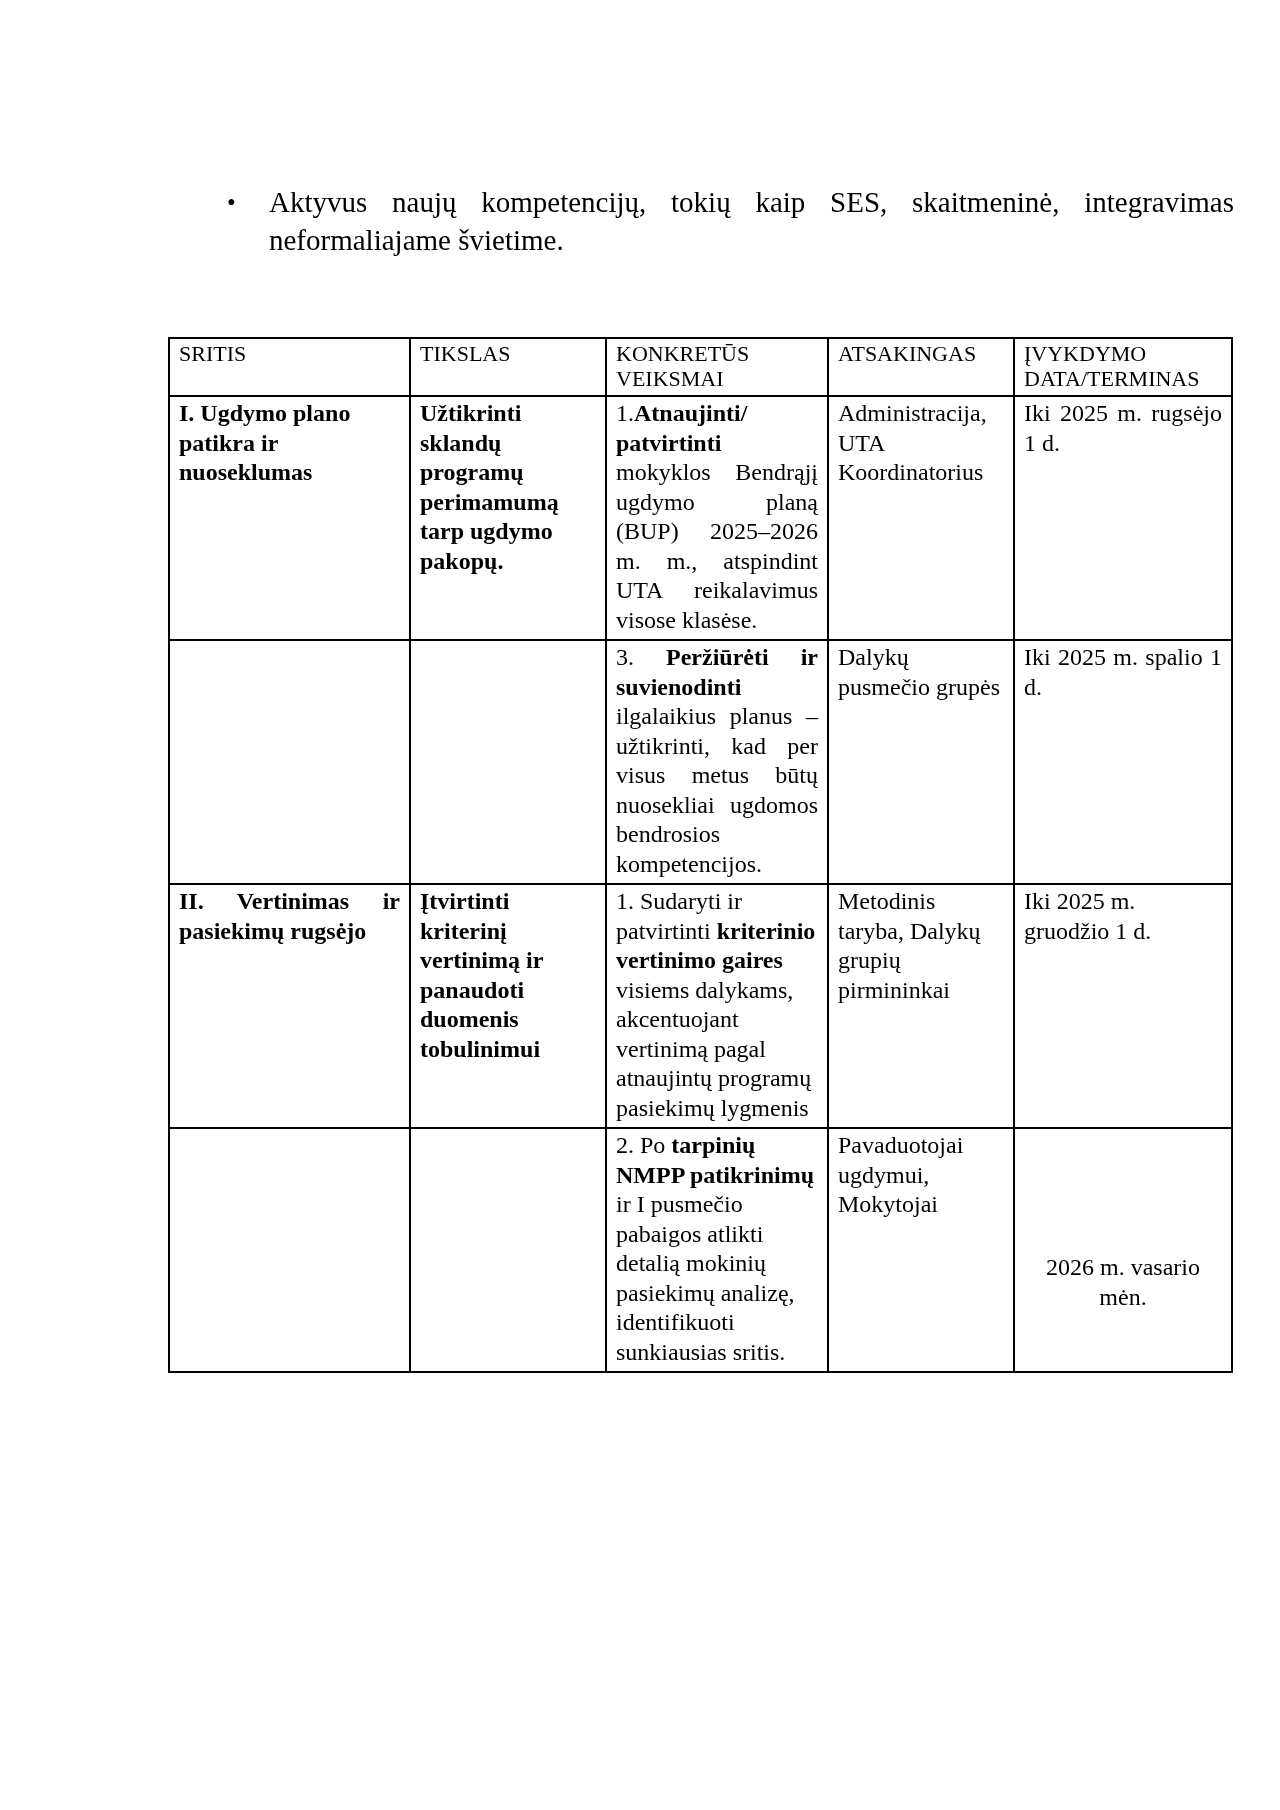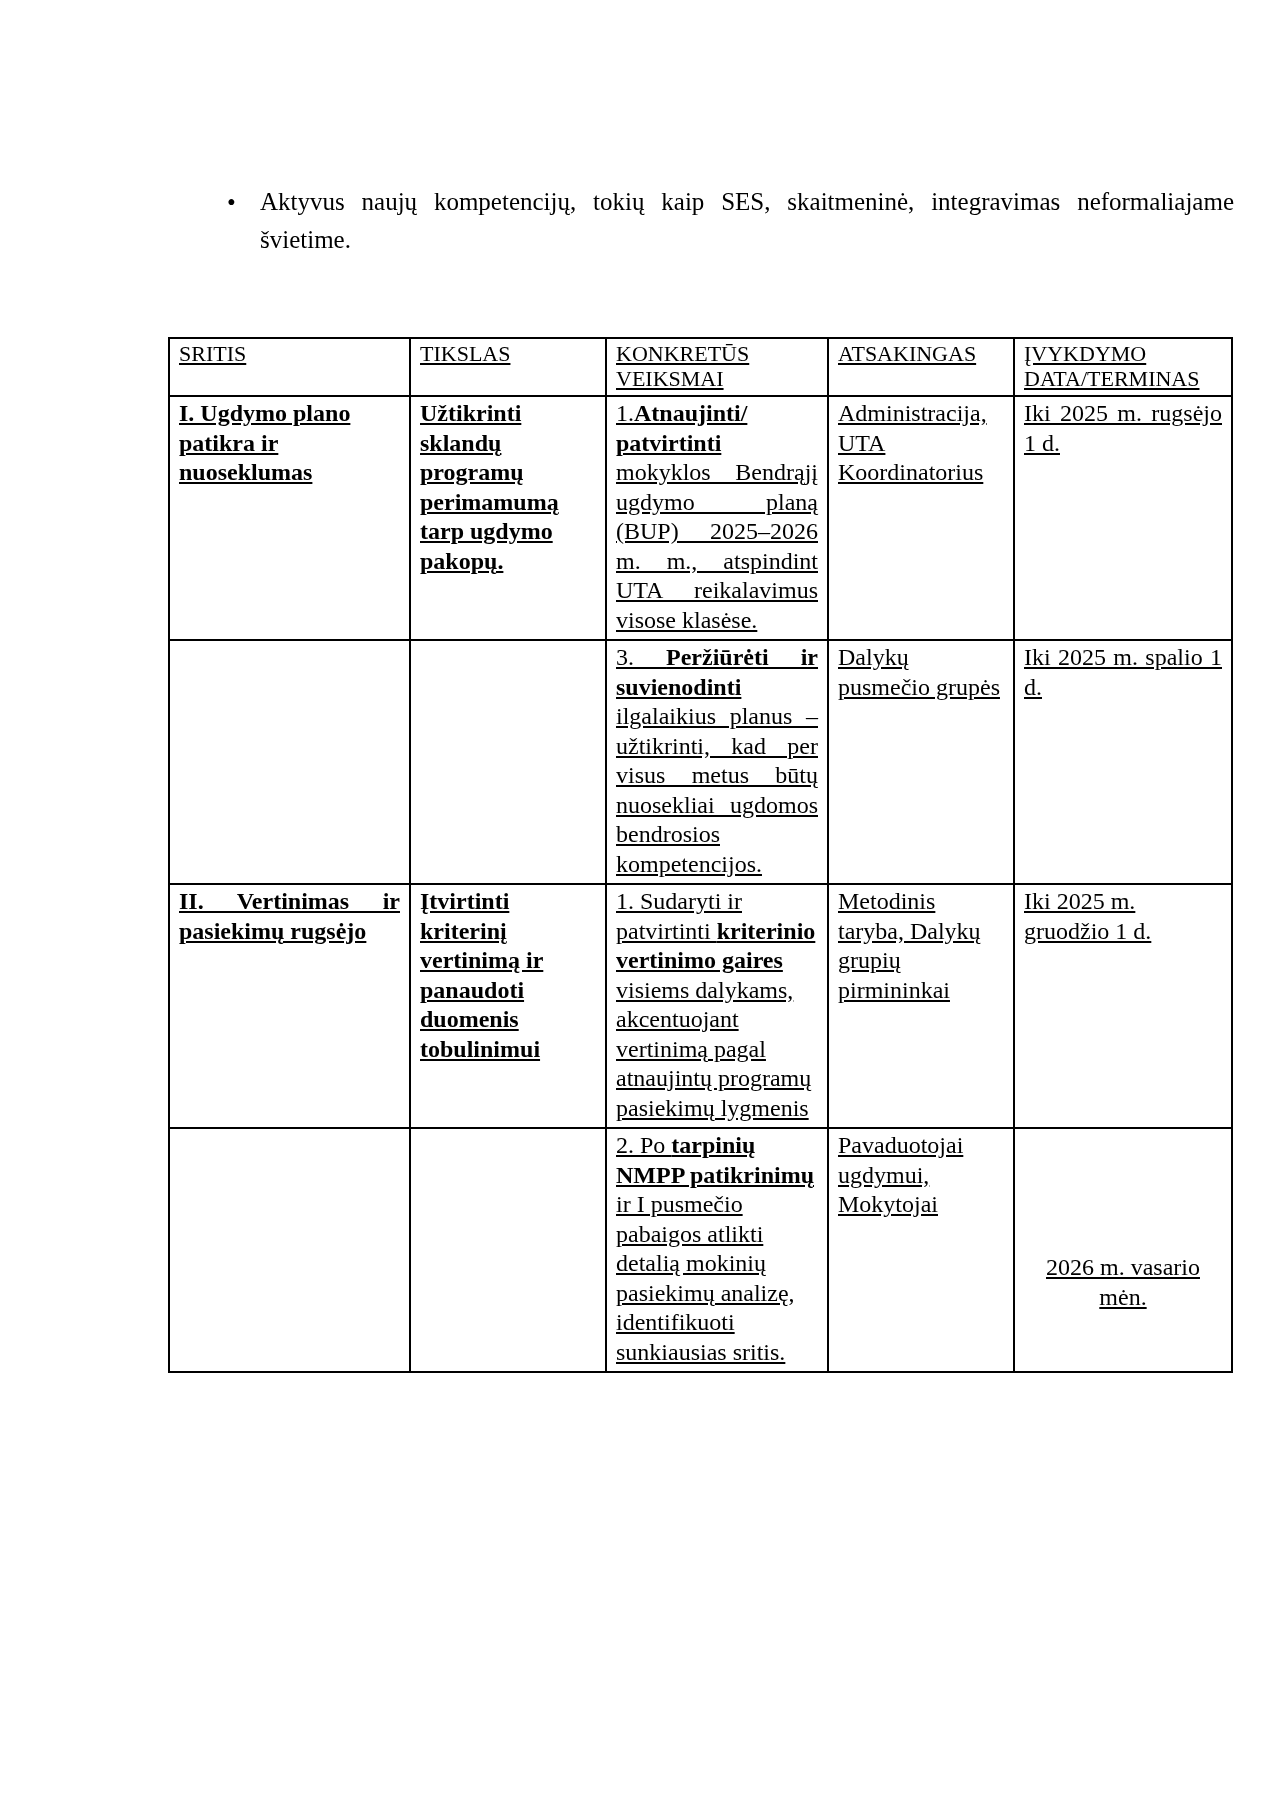--- a/index.html
+++ b/index.html
@@ -25,34 +25,33 @@
   }
   .bullet-dot {
     position: absolute;
     left: 0;
     top: 1px;
     font-size: 25px;
     line-height: 38px;
   }
   .bullet-text {
     display: block;
-    margin-left: 33px;
-    font-size: 25px;
+    margin-left: 42px;
+    font-size: 29px;
     line-height: 38px;
     text-align: justify;
   }
   
   table.plan-table {
     position: absolute;
     left: 168px;
     top: 337px;
     width: 1063px;
     border-collapse: collapse;
     table-layout: fixed;
-    text-decoration: underline;
   }
   .plan-table th,
   .plan-table td {
     border: 2px solid #000000;
     vertical-align: top;
     padding: 2px 9px 4px 9px;
     word-wrap: break-word;
   }
   .plan-table th {
     font-weight: normal;

